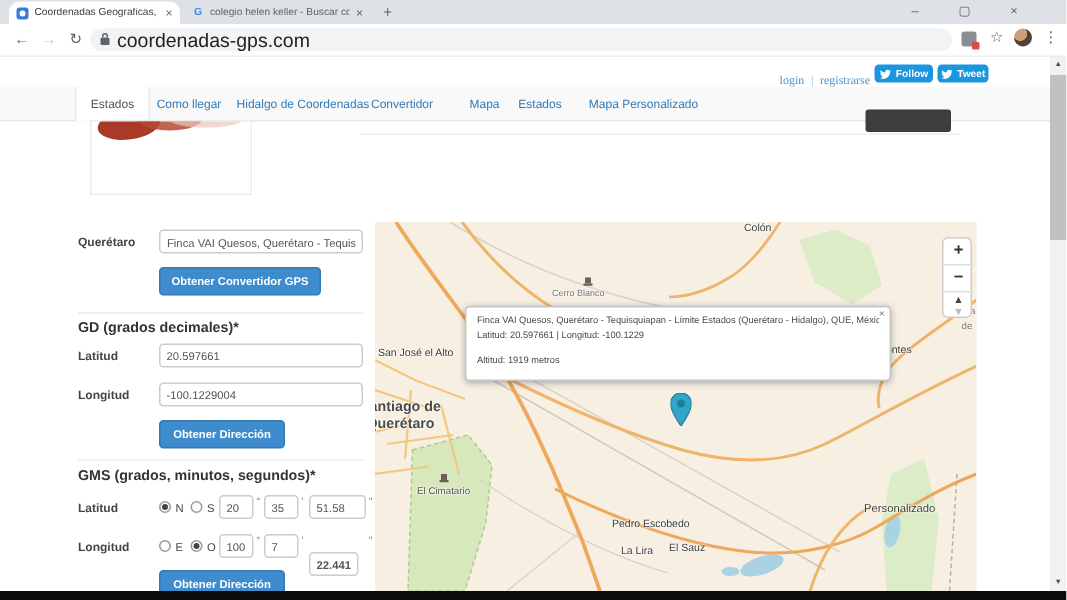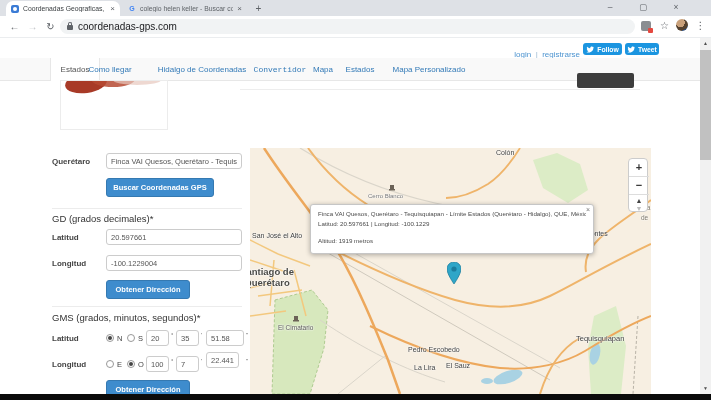--- a/index.html
+++ b/index.html
@@ -15,46 +15,46 @@
   .favicon1{width:8px;height:8px;border-radius:2px;background:#3a7bd5;flex:0 0 8px;position:relative;}
   .favicon1::after{content:"";position:absolute;left:2px;top:2px;width:4px;height:4px;border-radius:50%;background:#fff;}
   .favicon2{width:8px;height:8px;border-radius:50%;font-size:7px;font-weight:bold;color:#4285F4;line-height:8px;text-align:center;flex:0 0 8px;}
   .newtab{left:252px;top:2px;width:13px;height:13px;font-size:10px;color:#5f6368;text-align:center;line-height:13px;}
   .winbtn{top:0;width:26px;height:15px;font-size:8.5px;color:#5f6368;text-align:center;line-height:15px;}
   .toolbar{left:0;top:16px;width:711px;height:22px;background:#fff;border-bottom:1px solid #ebedef;}
   .navico{top:20px;width:13px;height:13px;font-size:10px;color:#5f6368;text-align:center;line-height:13px;}
   .addr{left:60px;top:19px;width:575px;height:15px;background:#f1f3f4;border-radius:8px;display:flex;align-items:center;padding:0 7px;gap:5px;}
   .lock{width:6px;height:5px;background:#5f6368;border-radius:1px;position:relative;margin-top:2px;}
   .lock::before{content:"";position:absolute;left:1px;top:-3px;width:4px;height:3px;border:1px solid #5f6368;border-bottom:none;border-radius:2px 2px 0 0;box-sizing:border-box;}
-  .url{font-size:10px;color:#202124;}
+  .url{font-size:13px;color:#202124;}
   .extico{left:641px;top:21px;width:10px;height:10px;background:#8a8d91;border-radius:2px;}
   .extico::after{content:"";position:absolute;right:-2px;bottom:-2px;width:5px;height:5px;background:#e5483f;border-radius:1px;}
   .avatar{left:676px;top:19px;width:12px;height:12px;border-radius:50%;background:radial-gradient(circle at 35% 30%,#c9a07a 0 40%,#54412f 41% 70%,#2b4a77 71%);}
   
-  .acct{font-size:8px;color:#4d94d0;}
+  .acct{font-size:8px;color:#4d94d0;font-family:Liberation Serif, serif;}
   .acct-sep{color:#9ab8d0;}
   .twbtn{top:43px;height:12px;background:#1b95e0;border-radius:3px;color:#fff;font-size:6.8px;font-weight:bold;display:flex;align-items:center;justify-content:center;gap:3px;}
   .bird{width:8px;height:7px;flex:0 0 8px;}
   
   .navbar{left:0;top:58px;width:700px;height:23px;background:#f9f9f9;border-bottom:1px solid #e7e7e7;}
   .navitem{top:58px;height:23px;font-size:8px;color:#337ab7;display:flex;align-items:center;justify-content:center;}
   .navitem.active{background:#fff;border-left:1px solid #e7e7e7;border-right:1px solid #e7e7e7;color:#555;}
   
   .sb-track{left:700px;top:38px;width:11px;height:356px;background:#f1f1f1;}
   .sb-btn{left:700px;width:11px;height:11px;font-size:5px;color:#505050;text-align:center;line-height:11px;}
   .sb-thumb{left:700px;top:50px;width:11px;height:110px;background:#c1c1c1;}
   
   .card{left:60px;top:80px;width:108px;height:50px;background:#fff;border:1px solid #ececec;overflow:hidden;}
   .blob1{left:4px;top:-8px;width:42px;height:20px;background:#a83a27;border-radius:50%;transform:rotate(-8deg);}
   .blob2{left:30px;top:-10px;width:44px;height:16px;background:#b64a33;border-radius:50%;opacity:.85;}
   .blob3{left:52px;top:-6px;width:48px;height:10px;background:#e7c7bd;border-radius:50%;opacity:.7;}
   .darkbtn{left:577px;top:73px;width:57px;height:15px;background:#3d3d3d;border-radius:2px;}
   .faintline{left:240px;top:89px;width:400px;height:1px;background:#ededed;}
   .flabel{font-size:8px;font-weight:bold;color:#454545;}
-  .fheading{font-size:9.5px;font-weight:normal;color:#333;}
+  .fheading{font-size:9.5px;font-weight:bold;color:#333;}
   .tinput{background:#fff;border:1px solid #ccc;border-radius:3px;font-size:7.5px;color:#555;padding:0 4px;font-family:"Liberation Sans",sans-serif;outline:none;height:16px;}
   .bluebtn{background:#3e8ccd;border:1px solid #3579b1;border-radius:3px;color:#fff;font-size:7.5px;font-weight:bold;display:flex;align-items:center;justify-content:center;}
   .divline{left:52px;width:190px;height:1px;background:#ececec;}
   .radio{width:8px;height:8px;border:1px solid #999;border-radius:50%;background:#fff;}
   .radio.on::after{content:"";display:block;width:4px;height:4px;margin:1px;border-radius:50%;background:#444;}
   .rlabel{font-size:7.5px;color:#444;}
   .unit{font-size:6px;color:#666;}
   
   .map{left:250px;top:148px;width:401px;height:246px;background:#f7efe2;overflow:hidden;}
   .maplabel{position:absolute;font-size:7px;color:#3d3d3b;white-space:nowrap;text-shadow:0 0 2px #fff,0 0 2px #fff,0 0 1px #fff;}
@@ -121,44 +121,44 @@
 </div>
 <div class="abs twbtn" style="left:625px;width:34px;">
   <svg class="bird" viewBox="0 0 10 8">
       <path fill="#fff" d="M10,1.2C9.6,1.4,9.3,1.5,8.9,1.5C9.3,1.3,9.6,0.9,9.7,0.5C9.3,0.7,8.9,0.9,8.5,0.9C8.1,0.5,7.6,0.3,7.1,0.3c-1,0-1.9,0.8-1.9,1.9c0,0.1,0,0.3,0,0.4C3.7,2.5,2.3,1.8,1.4,0.7C1.2,1,1.1,1.3,1.1,1.7c0,0.6,0.3,1.2,0.8,1.5C1.6,3.2,1.3,3.1,1,3v0c0,0.9,0.6,1.6,1.5,1.8C2.3,4.9,2.1,4.9,1.9,4.9c-0.1,0-0.3,0-0.4,0c0.3,0.7,0.9,1.3,1.8,1.3C2.7,6.7,1.8,7,0.9,7c-0.2,0-0.3,0-0.5,0C1.3,7.6,2.3,7.9,3.3,7.9c3.9,0,6-3.2,6-6c0-0.1,0-0.2,0-0.3C9.5,1.9,9.8,1.6,10,1.2z"></path>
     </svg>
   <span>Tweet</span>
 </div>
 
 <div class="abs navbar"></div>
 <div class="abs navitem active" style="left:50px;width:50px;">Estados</div>
-<div class="abs navitem" style="left:84px;width:52px;">Como llegar</div>
+<div class="abs navitem" style="left:100px;width:52px;">Como llegar</div>
 <div class="abs navitem" style="left:152px;width:100px;">Hidalgo de Coordenadas</div>
-<div class="abs navitem" style="left:252px;width:56px;font-family:Liberation Mono, monospace;">Convertidor</div>
+<div class="abs navitem" style="left:240px;width:56px;">Convertidor</div>
 <div class="abs navitem" style="left:308px;width:30px;">Mapa</div>
 <div class="abs navitem" style="left:338px;width:44px;">Estados</div>
 <div class="abs navitem" style="left:382px;width:94px;">Mapa Personalizado</div>
 
 <div class="abs sb-track"></div>
 <div class="abs sb-btn" style="top:38px;">▲</div>
 <div class="abs sb-thumb"></div>
 <div class="abs sb-btn" style="top:383px;">▼</div>
 
 <div class="abs card">
   <div class="abs blob1"></div>
   <div class="abs blob2"></div>
   <div class="abs blob3"></div>
 </div>
 <div class="abs faintline"></div>
 <div class="abs darkbtn"></div>
 
 <div class="abs flabel" style="left:52px;top:157px;">Querétaro</div>
 <input class="abs tinput" style="left: 106px; top: 153px; width: 136px;" value="Finca VAI Quesos, Querétaro - Tequisq">
 
-<div class="abs bluebtn" style="left:106px;top:178px;width:108px;height:19px;">Buscar Coordenadas GPS</div>
+<div class="abs bluebtn" style="left:106px;top:178px;width:108px;height:19px;">Obtener Convertidor GPS</div>
 
 <div class="abs divline" style="top:208px;"></div>
 <div class="abs fheading" style="left:52px;top:213px;">GD (grados decimales)*</div>
 
 <div class="abs flabel" style="left:52px;top:233px;">Latitud</div>
 <input class="abs tinput" style="left: 106px; top: 229px; width: 136px;" value="20.597661">
 
 <div class="abs flabel" style="left:52px;top:259px;">Longitud</div>
 <input class="abs tinput" style="left: 106px; top: 255px; width: 136px;" value="-100.1229004">
 
@@ -181,21 +181,21 @@
 
 <div class="abs flabel" style="left:52px;top:360px;">Longitud</div>
 <div class="abs radio" style="left:106px;top:360px;"></div>
 <div class="abs rlabel" style="left:117px;top:360px;">E</div>
 <div class="abs radio on" style="left:127px;top:360px;"></div>
 <div class="abs rlabel" style="left:138px;top:360px;">O</div>
 <input class="abs tinput" style="left: 146px; top: 356px; width: 23px;" value="100">
 <div class="abs unit" style="left:171px;top:358px;">°</div>
 <input class="abs tinput" style="left: 176px; top: 356px; width: 23px;" value="7">
 <div class="abs unit" style="left:201px;top:358px;">'</div>
-<input class="abs tinput" style="left: 206px; top: 352px; width: 33px;" value="22.441">
+<input class="abs tinput" style="left: 206px; top: 368px; width: 33px; font-weight: bold;" value="22.441">
 <div class="abs unit" style="left:246px;top:358px;">"</div>
 
 <div class="abs bluebtn" style="left:106px;top:380px;width:84px;height:19px;">Obtener Dirección</div>
 
 <div class="abs map">
   <svg width="401" height="246" viewBox="0 0 401 246" style="position:absolute;left:0;top:0;">
 
     <path d="M283,12 L307,5 L330,16 L338,42 L318,55 L293,40 Z" fill="#dcecc6"></path>
     <path d="M25,152 L62,142 L78,162 L74,200 L60,246 L22,246 Z" fill="#d7e8bd" stroke="#aecb90" stroke-width="1" stroke-dasharray="3,2"></path>
     <path d="M344,168 L366,158 L376,198 L371,246 L341,246 L338,200 Z" fill="#dcecc6"></path>
@@ -242,21 +242,21 @@
   <div class="maplabel" style="left:118px;top:45px;font-size:6px;color:#777;">Cerro Blanco</div>
   <div class="maplabel" style="left:2px;top:84px;">San José el Alto</div>
   <div class="maplabel citylabel" style="left:-26px;top:118px;width:86px;">
     <div>Santiago de</div>
     <div>Querétaro</div>
   </div>
   <div class="maplabel" style="left:28px;top:176px;font-size:6.5px;color:#55564f;">El Cimatario</div>
   <div class="maplabel" style="left:158px;top:198px;">Pedro Escobedo</div>
   <div class="maplabel" style="left:164px;top:216px;">La Lira</div>
   <div class="maplabel" style="left:196px;top:214px;">El Sauz</div>
-  <div class="maplabel" style="left:326px;top:186px;font-size:7.5px;">Tequisquiapan</div>
+  <div class="maplabel" style="left:326px;top:186px;font-size:7.5px;">Personalizado</div>
   <div class="maplabel mlab-z1" style="left:306px;top:82px;">Ezequiel Montes</div>
   <div class="maplabel" style="left:392px;top:56px;font-size:6.5px;color:#7a7466;">Ca</div>
   <div class="maplabel" style="left:391px;top:66px;font-size:6.5px;color:#7a7466;">de</div>
 
   <svg class="abs pin" viewBox="0 0 14 22">
     <path d="M7,0 C3.1,0 0,3.1 0,7 C0,12 7,22 7,22 C7,22 14,12 14,7 C14,3.1 10.9,0 7,0 Z" fill="#2fa6c8" stroke="#1c7d9e" stroke-width="0.8"></path>
     <circle cx="7" cy="7" r="2.6" fill="#1c7d9e"></circle>
   </svg>
 
   <div class="abs popup">

